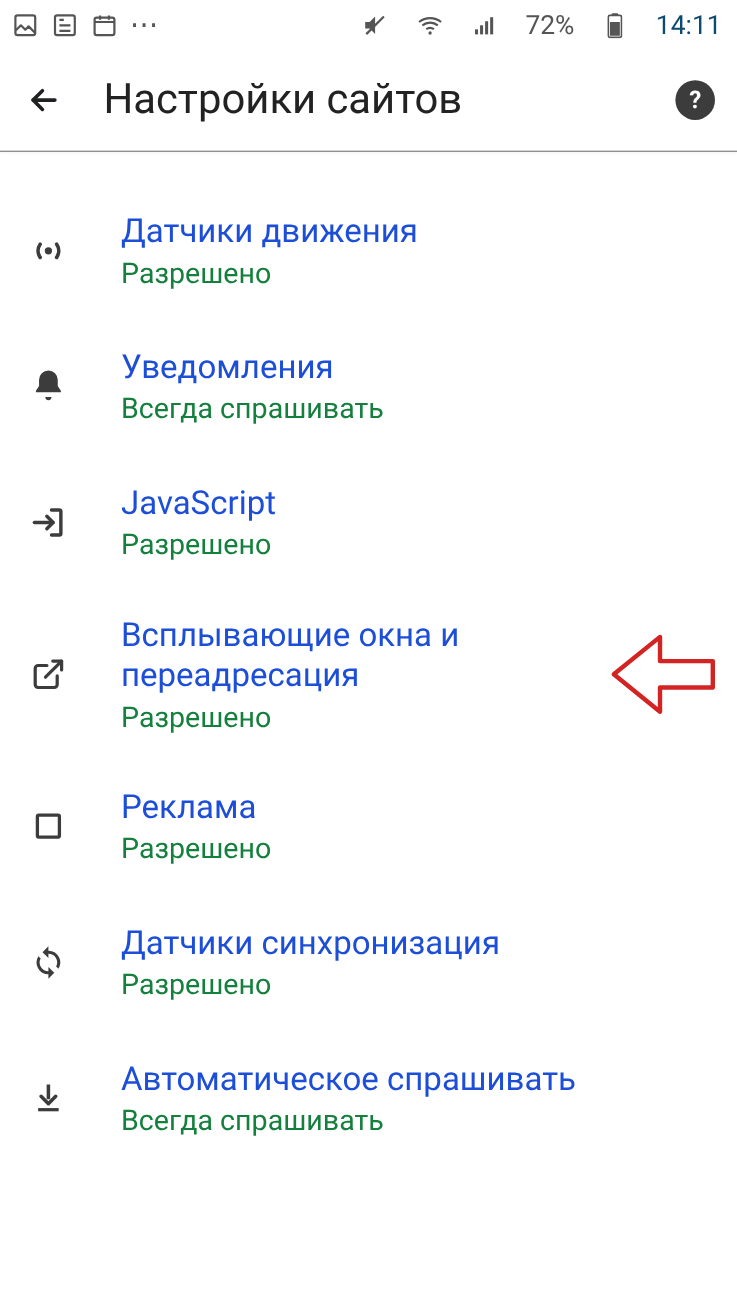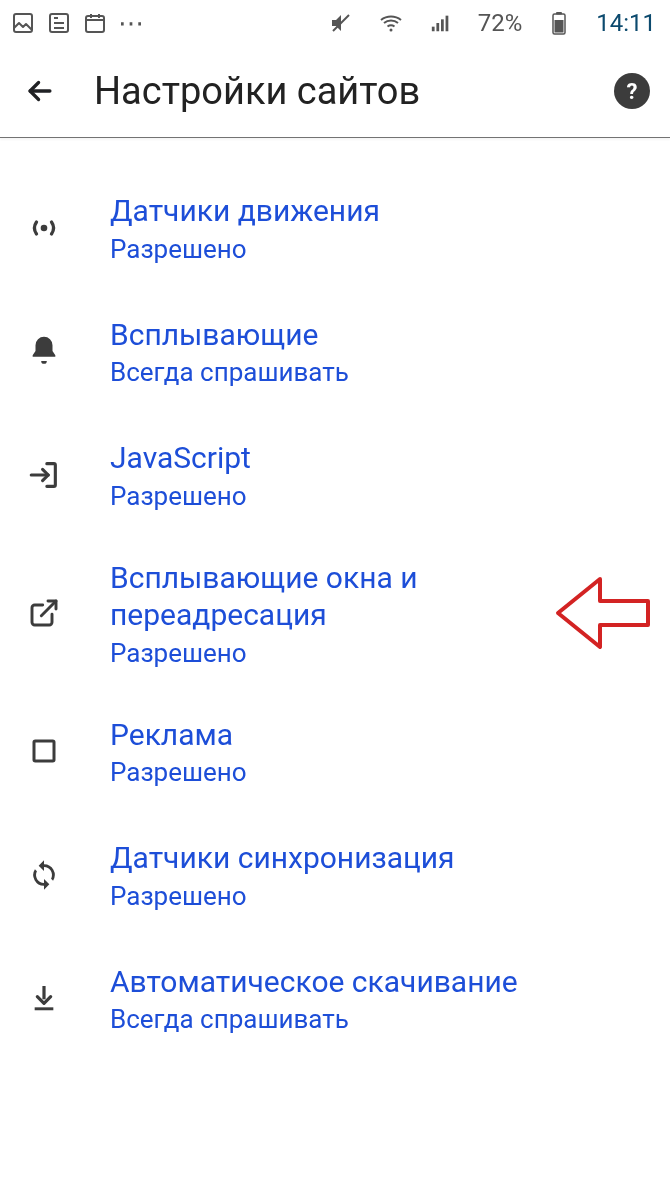--- a/index.html
+++ b/index.html
@@ -77,21 +77,21 @@
     padding-right: 20px;
     flex: 1;
   }
   .row .t-title {
     font-size: 30px;
     color: #1d4ed8;
     line-height: 1.25;
   }
   .row .t-sub {
     font-size: 26px;
-    color: #1d4ed8;
+    color: #15803d;
     margin-top: 4px;
   }
 
   
   .row.clip-top { padding-top: 0; margin-top: -38px; }
   .row.clip-bottom { padding-bottom: 0; margin-bottom: -44px; }
 
   
   .annotation-arrow {
     position: absolute;
@@ -198,21 +198,21 @@
   </div>
 
   <div class="row">
     <div class="icon-slot">
       <svg width="34" height="34" viewBox="0 0 24 24" fill="#3c3c3c">
         <path d="M12 2a6 6 0 0 0-6 6v4l-2 3v1h16v-1l-2-3V8a6 6 0 0 0-6-6z"></path>
           <path d="M10 19a2 2 0 0 0 4 0"></path>
       </svg>
     </div>
     <div class="texts">
-      <div class="t-title">Всплывающие</div>
+      <div class="t-title">Уведомления</div>
       <div class="t-sub">Всегда спрашивать</div>
     </div>
   </div>
 
   <div class="row">
     <div class="icon-slot">
       <svg width="34" height="34" viewBox="0 0 24 24" fill="none" stroke="#3c3c3c" stroke-width="2.2" stroke-linecap="round" stroke-linejoin="round">
         <path d="M14 4h5a1 1 0 0 1 1 1v14a1 1 0 0 1-1 1h-5"></path>
           <path d="M3 12h12"></path>
           <path d="M11 8l4 4-4 4"></path>
@@ -271,18 +271,18 @@
   <div class="row clip-bottom">
     <div class="icon-slot">
       <svg width="32" height="32" viewBox="0 0 24 24" fill="#3c3c3c">
         <path d="M12 3v10"></path>
           <path d="M12 3v10" stroke="#3c3c3c" stroke-width="2.4"></path>
         <path d="M7 11l5 5 5-5" fill="none" stroke="#3c3c3c" stroke-width="2.4" stroke-linecap="round" stroke-linejoin="round"></path>
         <rect x="5" y="19" width="14" height="2.2"></rect>
       </svg>
     </div>
     <div class="texts">
-      <div class="t-title">Автоматическое скачивание</div>
+      <div class="t-title">Автоматическое спрашивать</div>
       <div class="t-sub">Всегда спрашивать</div>
     </div>
   </div>
 
 </div>
 
 </body></html>

